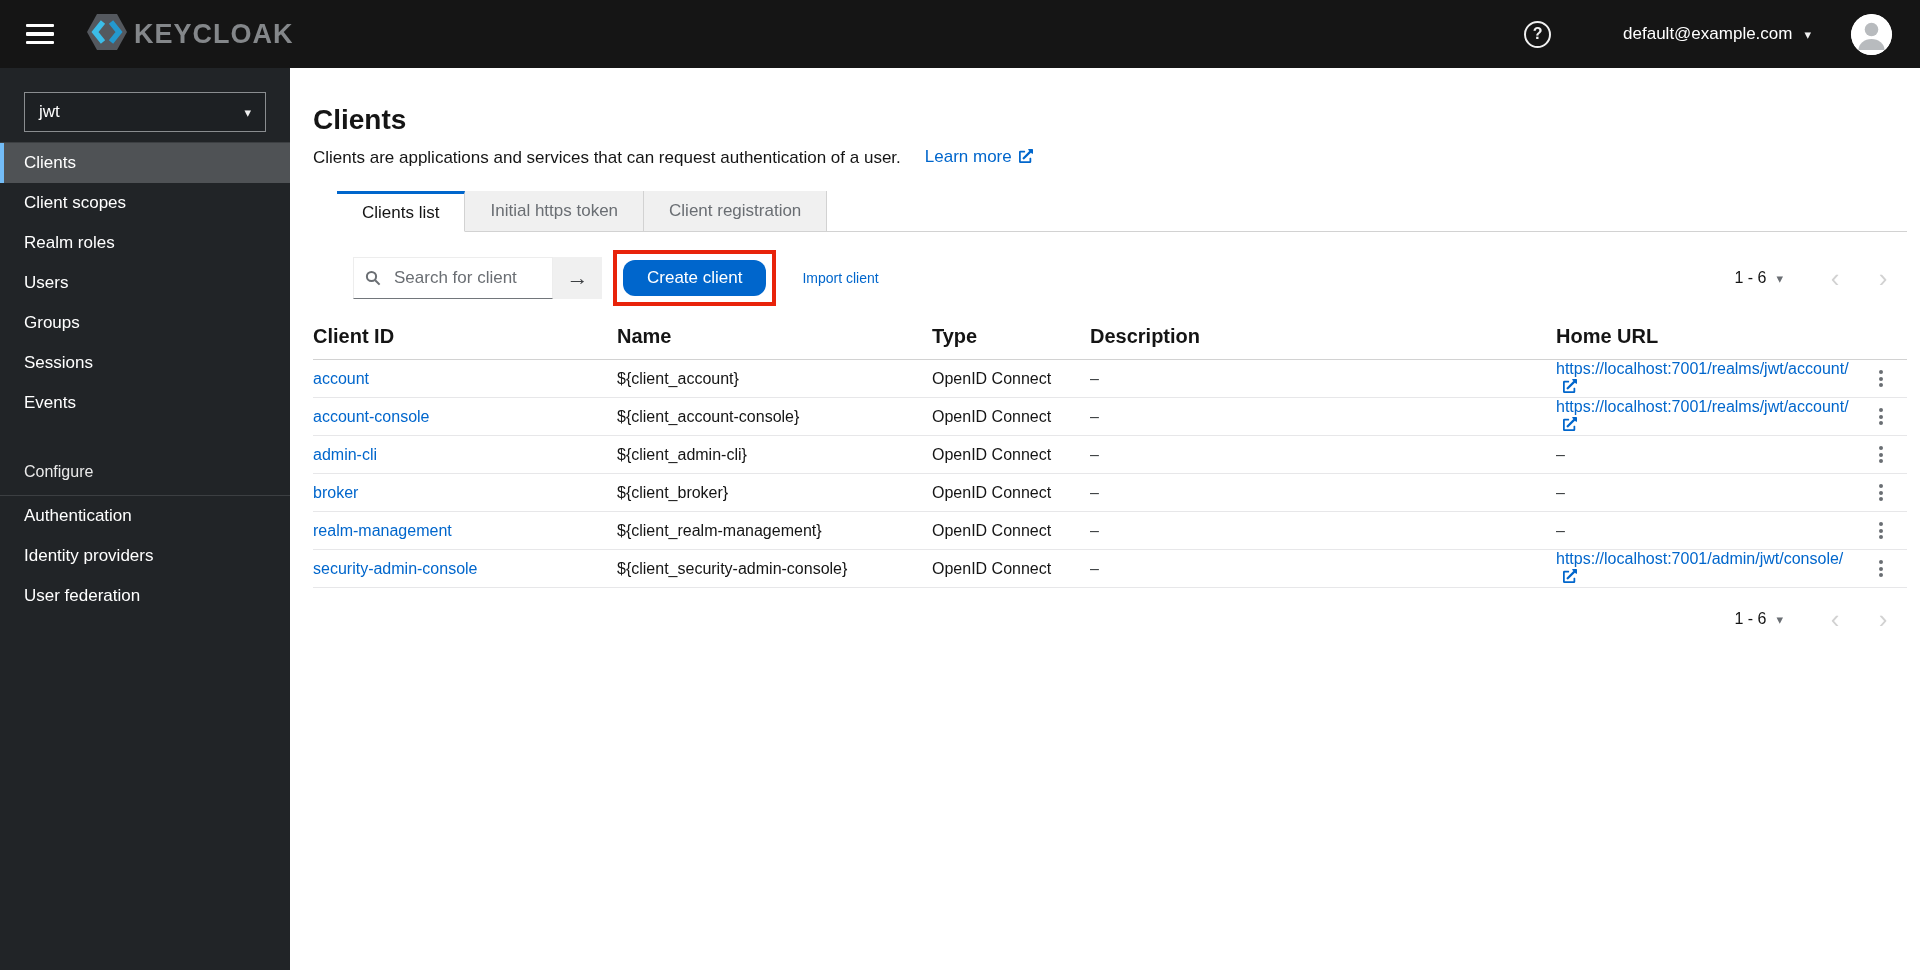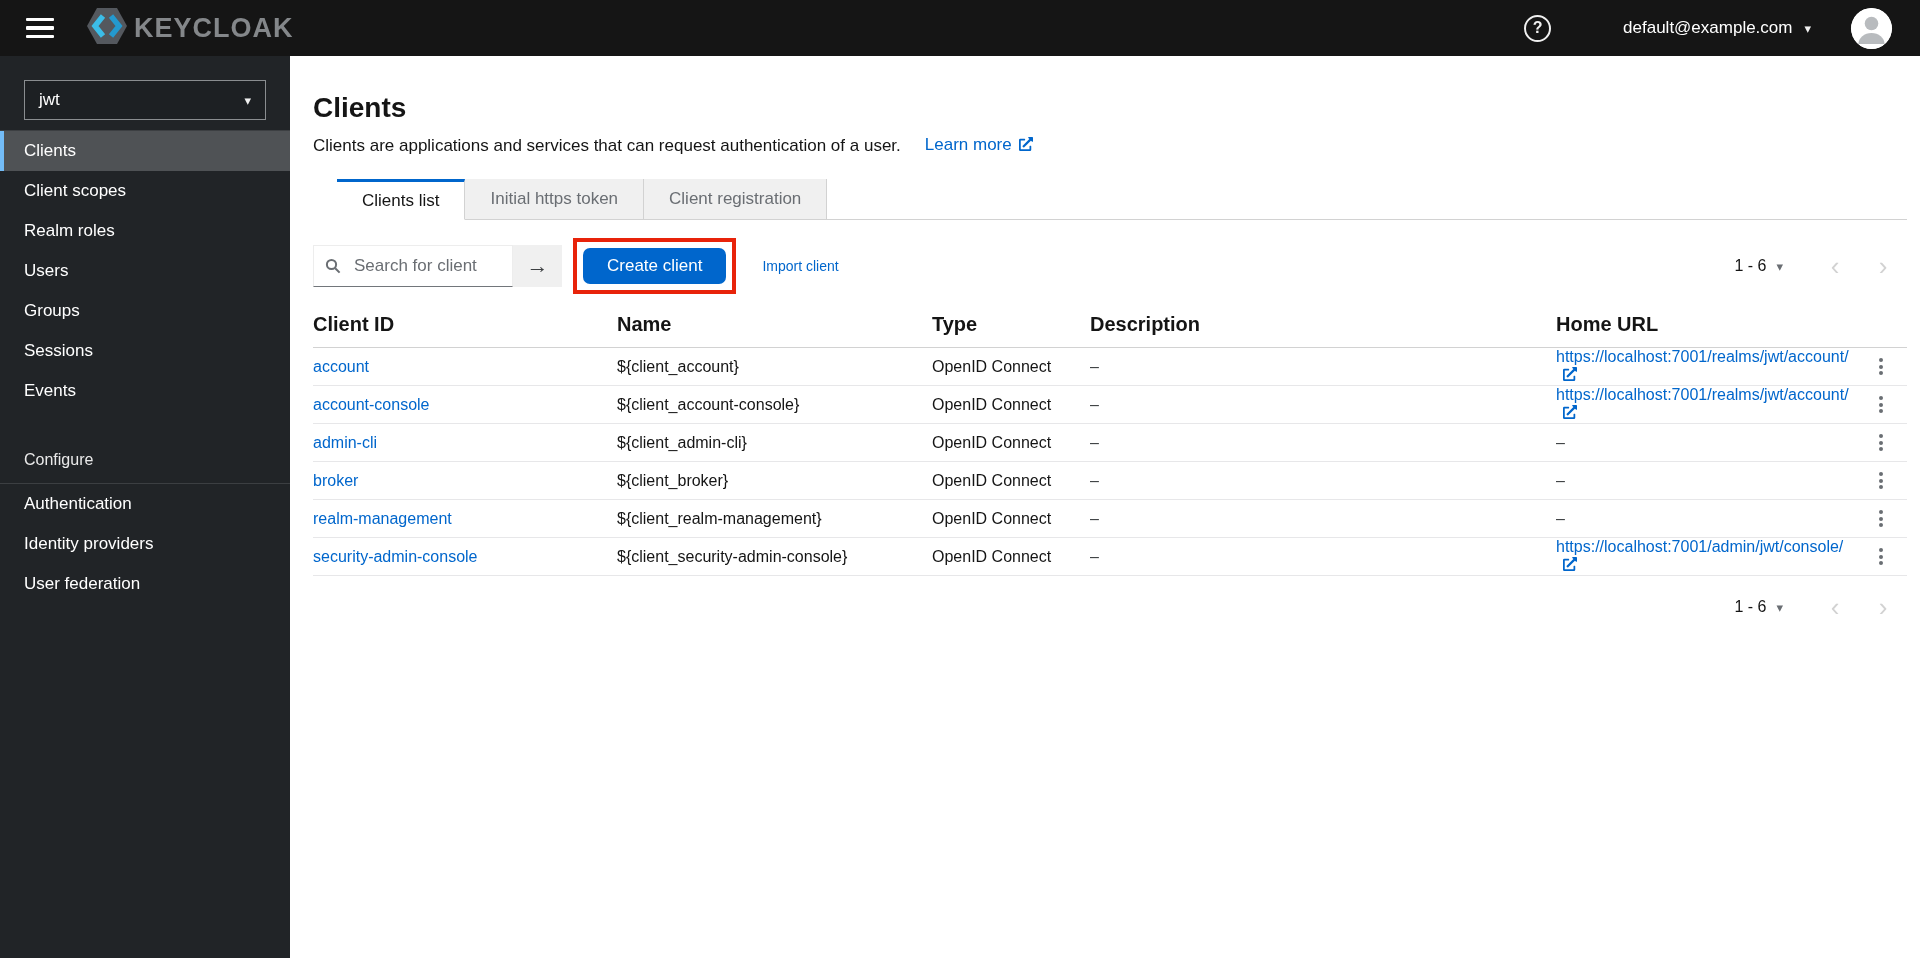--- a/index.html
+++ b/index.html
@@ -1,20 +1,20 @@
 <!DOCTYPE html>
 <html><head>
 <meta charset="utf-8">
 <style>
   * { box-sizing: border-box; margin: 0; padding: 0; }
   html,body { width:1920px; height:974px; overflow:hidden; }
   body { font-family:"Liberation Sans", sans-serif; background:#fff; color:#151515; }
 
   
-  .masthead { height:56px; background:#151515; display:flex; align-items:center; padding:0 28px 0 26px; }
+  .masthead { height:68px; background:#151515; display:flex; align-items:center; padding:0 28px 0 26px; }
   .burger { width:28px; display:flex; flex-direction:column; gap:5px; cursor:pointer; }
   .burger span { display:block; height:3.5px; background:#fff; border-radius:1px; }
   .brand { display:flex; align-items:center; margin-left:32px; gap:6px; }
   .brand-text { font-size:27px; font-weight:800; letter-spacing:1px; color:#84878a; }
   .mast-spacer { flex:1; }
   .help-circle { width:27px; height:27px; border:2.5px solid #f0f0f0; border-radius:50%; color:#f0f0f0;
     display:flex; align-items:center; justify-content:center; font-size:16px; font-weight:700; cursor:pointer; }
   .user-menu { display:flex; align-items:center; gap:12px; margin-left:72px; margin-right:40px; cursor:pointer; }
   .user-email { color:#fff; font-size:17px; }
   .caret { font-size:13px; color:#f0f0f0; }
@@ -43,28 +43,28 @@
 
   
   .tabs { display:flex; margin:23px 13px 0 47px;justify-content:flex-end; }
   .tab { height:41px; display:flex; align-items:center; padding:0 25px; font-size:17px; color:#6a6e73;
     background:#f0f0f0; border-bottom:1px solid #d2d2d2; border-right:1px solid #d2d2d2; cursor:pointer; }
   .tab.active { background:#fff; color:#151515; border-top:3px solid #0066cc; border-bottom-color:#fff; border-right:1px solid #d2d2d2; }
   .tabs-filler { flex:1; border-bottom:1px solid #d2d2d2; }
 
   
   .toolbar { display:flex; align-items:center; margin:18px 13px 0 23px; }
-  .search-wrap { position:relative; }
+  .search-wrap { position:relative;margin-left:40px; }
   .search-input { width:200px; height:42px; border:1px solid #ededed; border-bottom:1px solid #72767b;
     padding:0 10px 0 40px; font-size:17px; font-family:inherit; color:#151515; outline:none; }
   .search-input::placeholder { color:#6a6e73; }
   .search-icon { position:absolute; left:12px; top:13px; }
   .arrow-btn { width:49px; height:42px; background:#f0f0f0; border:none; font-size:22px; color:#3c3f42; cursor:pointer; }
   .highlight-box { border:4px solid #e8230a; padding:6px; margin-left:11px; }
-  .primary-btn { background:#0066cc; color:#fff; border:none; border-radius:7px; height:36px; padding:0 24px;
+  .primary-btn { background:#0066cc; color:#fff; border:none; border-radius:12px; height:36px; padding:0 24px;
     font-size:17px; font-family:inherit; cursor:pointer; }
   .import-link { margin-left:26px; font-size:14px; }
 
   
   .pagination { display:flex; align-items:center; margin-left:auto; }
   .page-range { display:flex; align-items:center; gap:10px; font-size:16px; cursor:pointer; }
   .page-range .caret { color:#6a6e73; }
   .pg-chevrons { display:flex; margin-left:28px; }
   .pg-btn { width:48px; text-align:center; font-size:26px; color:#d2d2d2; cursor:default; line-height:1; }
   .pagination-bottom { margin:18px 13px 0 23px; display:flex; }

